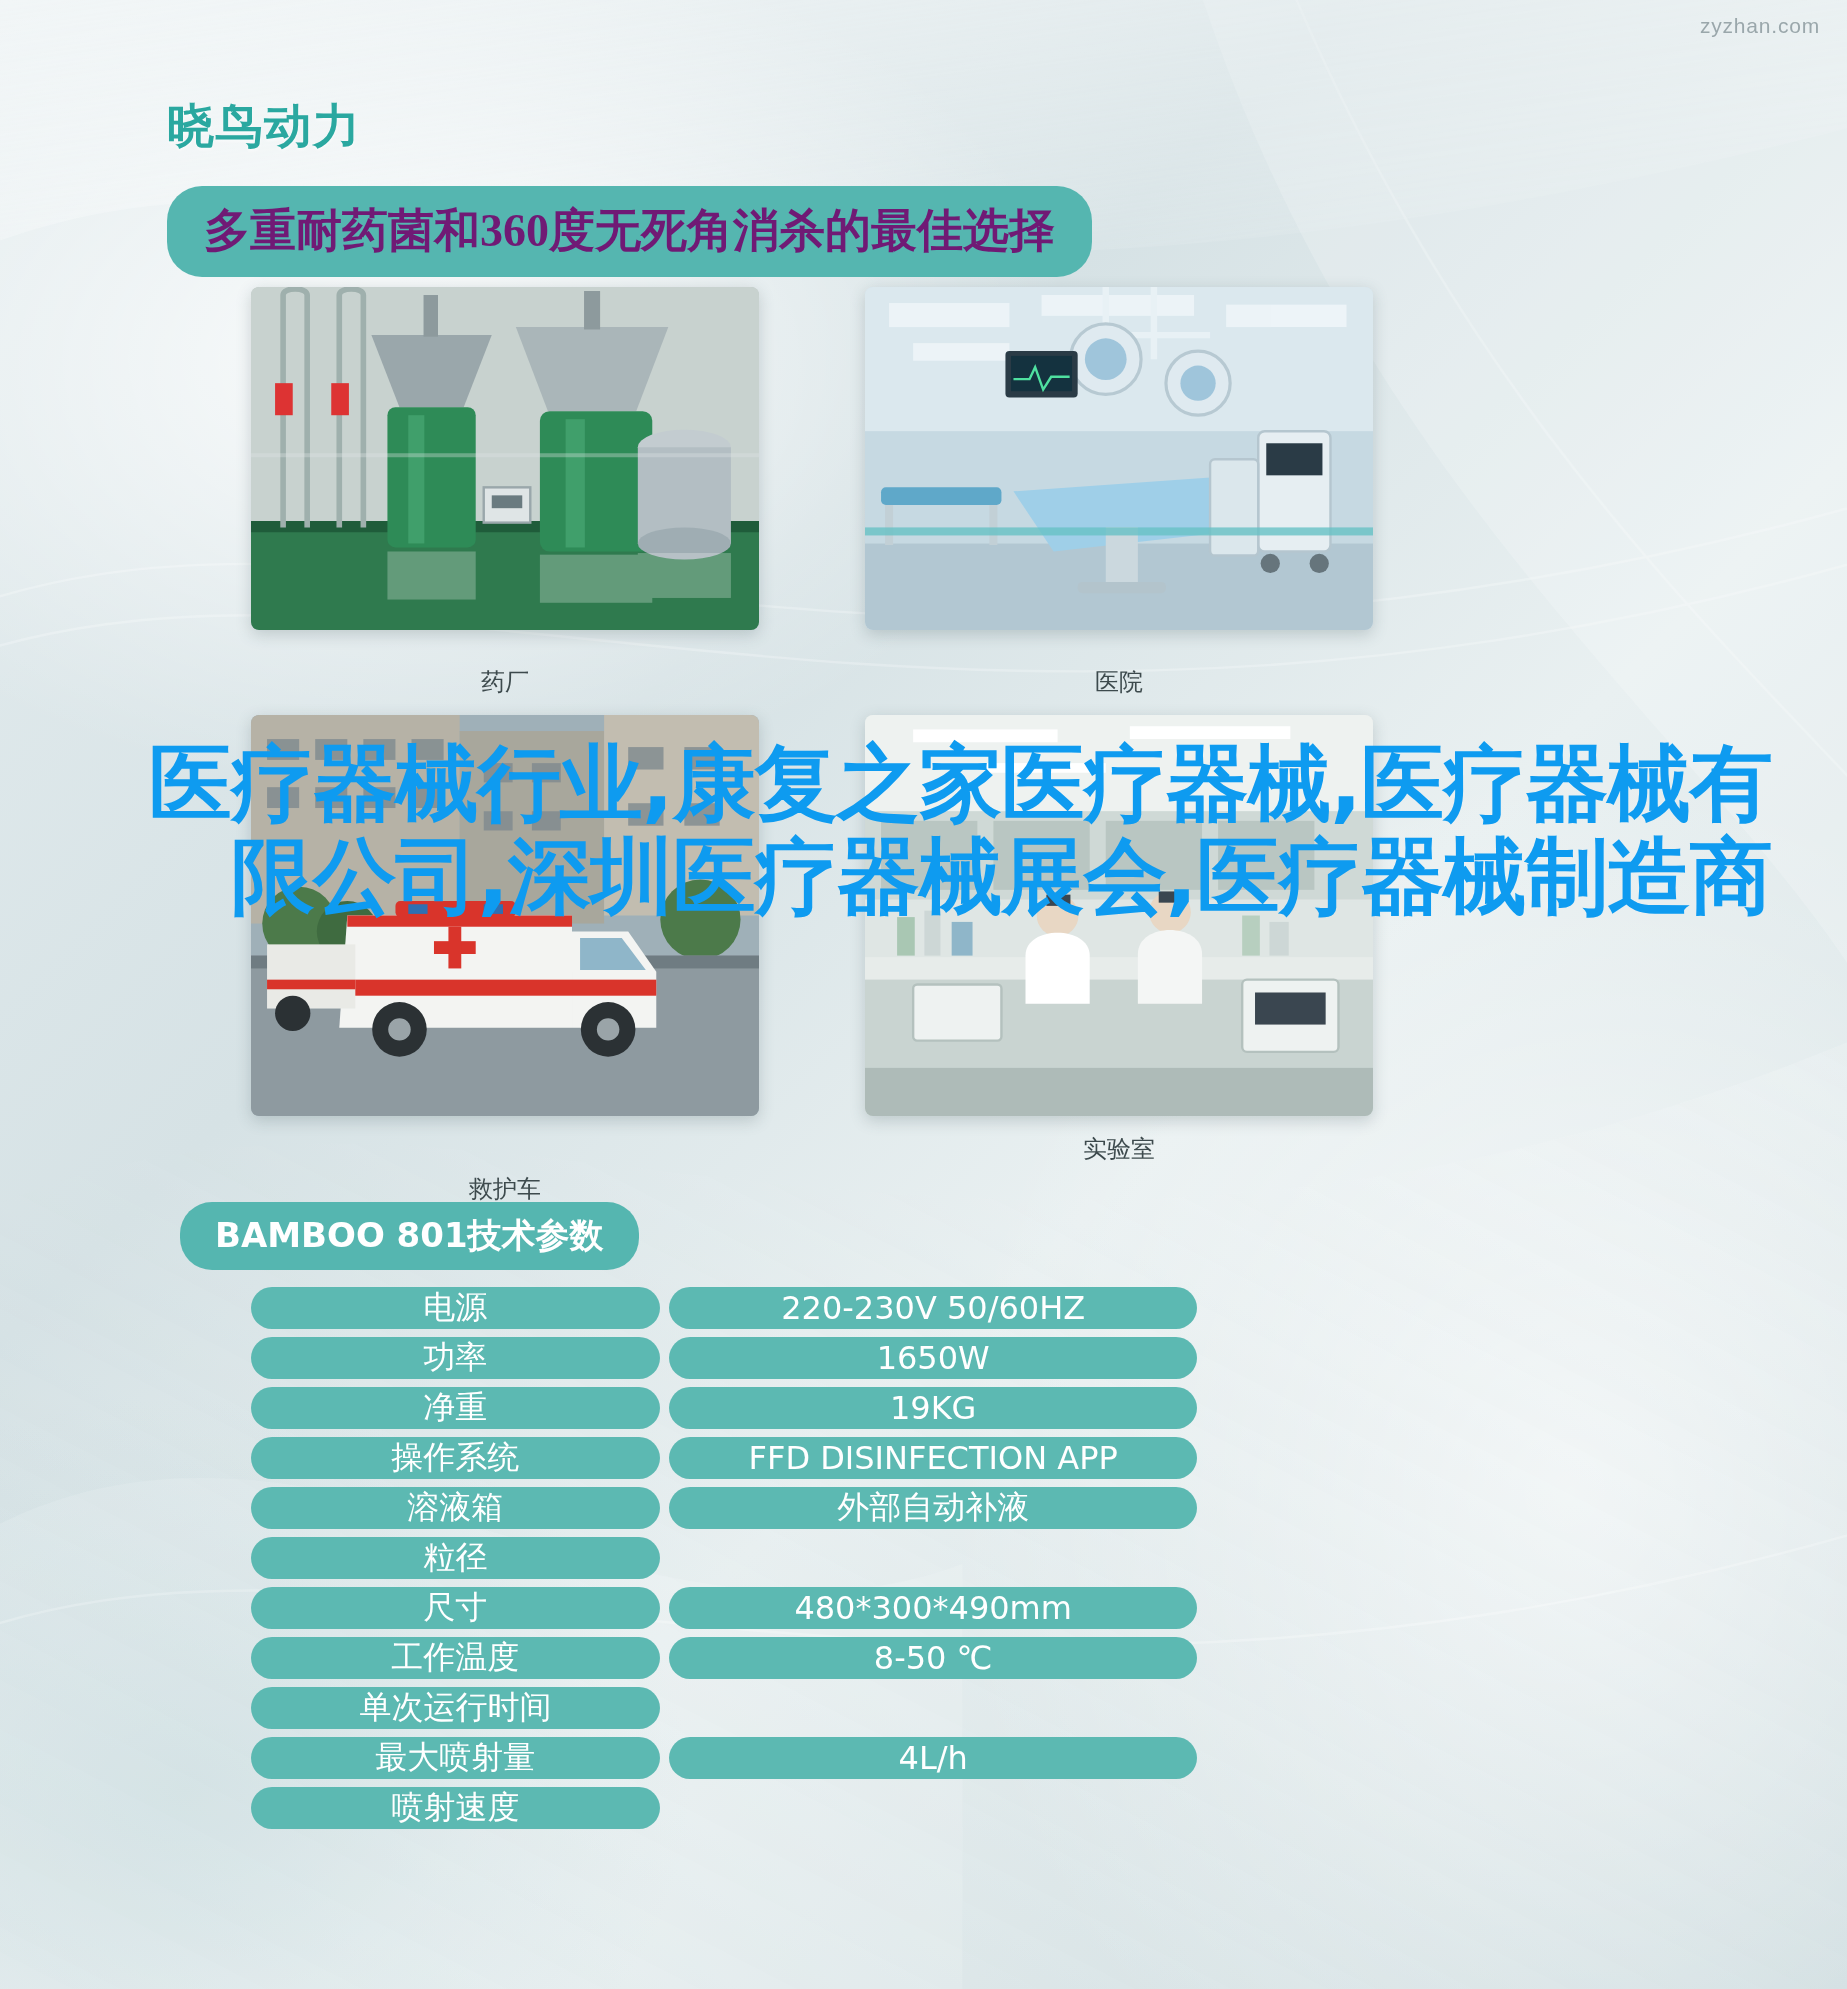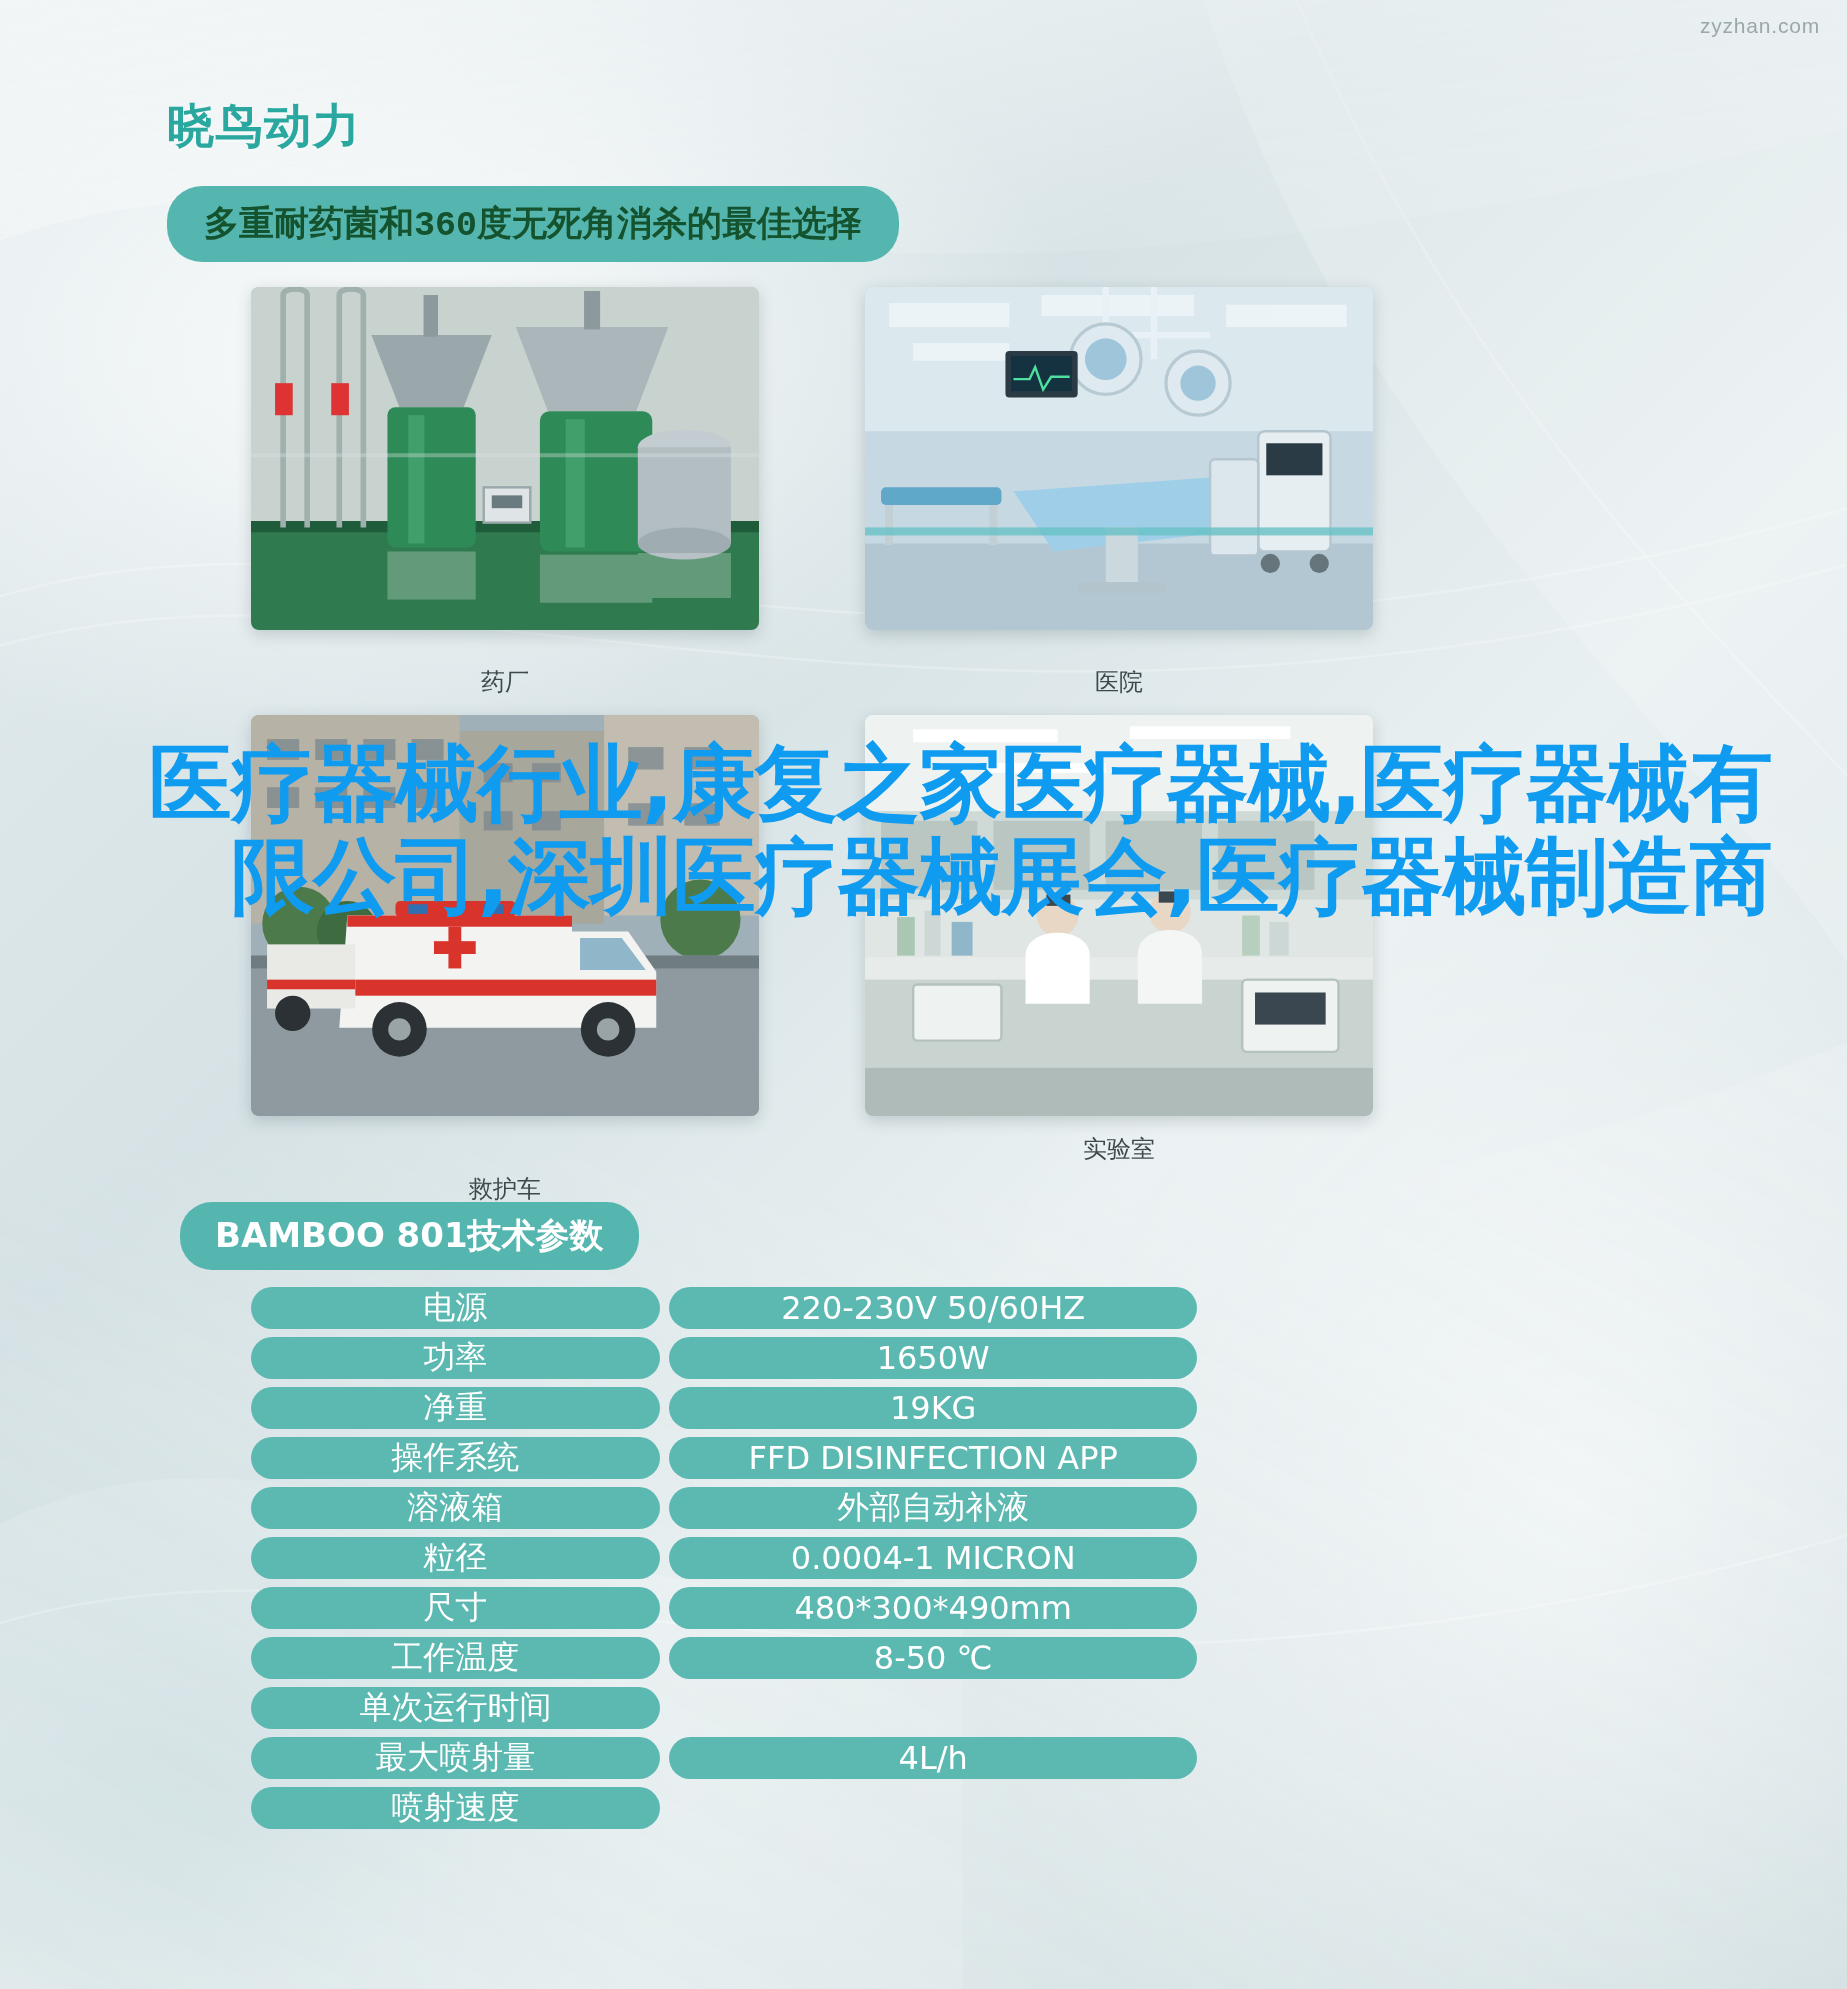--- a/index.html
+++ b/index.html
@@ -61,27 +61,27 @@
     letter-spacing: 1.6px;
     font-family: "DejaVu Sans", sans-serif;
     text-shadow: 0 1.6px 3.2px rgba(255,255,255,.6);
   }
 
   .pill-title {
     position: absolute;
     left: 167px;
     top: 186px;
     background: #55b6b0;
-    color: #14532d;
-    font-size: 35px;
+    color: #701a75;
+    font-size: 46px;
     font-weight: bold;
     padding: 14.4px 37px;
     border-radius: 35px;
     white-space: nowrap;
-    font-family: Liberation Mono, monospace;
+    font-family: Liberation Serif, serif;
   }
 
   
   .photo {
     position: absolute;
     border-radius: 8px;
     overflow: hidden;
     box-shadow: 0 4.8px 14.4px rgba(60,80,85,.22);
   }
   .ph1 { left: 251px; top: 287px; width: 508px; height: 343px; }
@@ -424,21 +424,20 @@
       <div class="spec-row">
         <div class="spec-key">操作系统</div>
         <div class="spec-val">FFD DISINFECTION APP</div>
       </div>
       <div class="spec-row">
         <div class="spec-key">溶液箱</div>
         <div class="spec-val">外部自动补液</div>
       </div>
       <div class="spec-row">
         <div class="spec-key">粒径</div>
-        <div class="spec-val">0.0004-1 MICRON</div>
       </div>
       <div class="spec-row">
         <div class="spec-key">尺寸</div>
         <div class="spec-val">480*300*490mm</div>
       </div>
       <div class="spec-row">
         <div class="spec-key">工作温度</div>
         <div class="spec-val">8-50 ℃</div>
       </div>
       <div class="spec-row">

